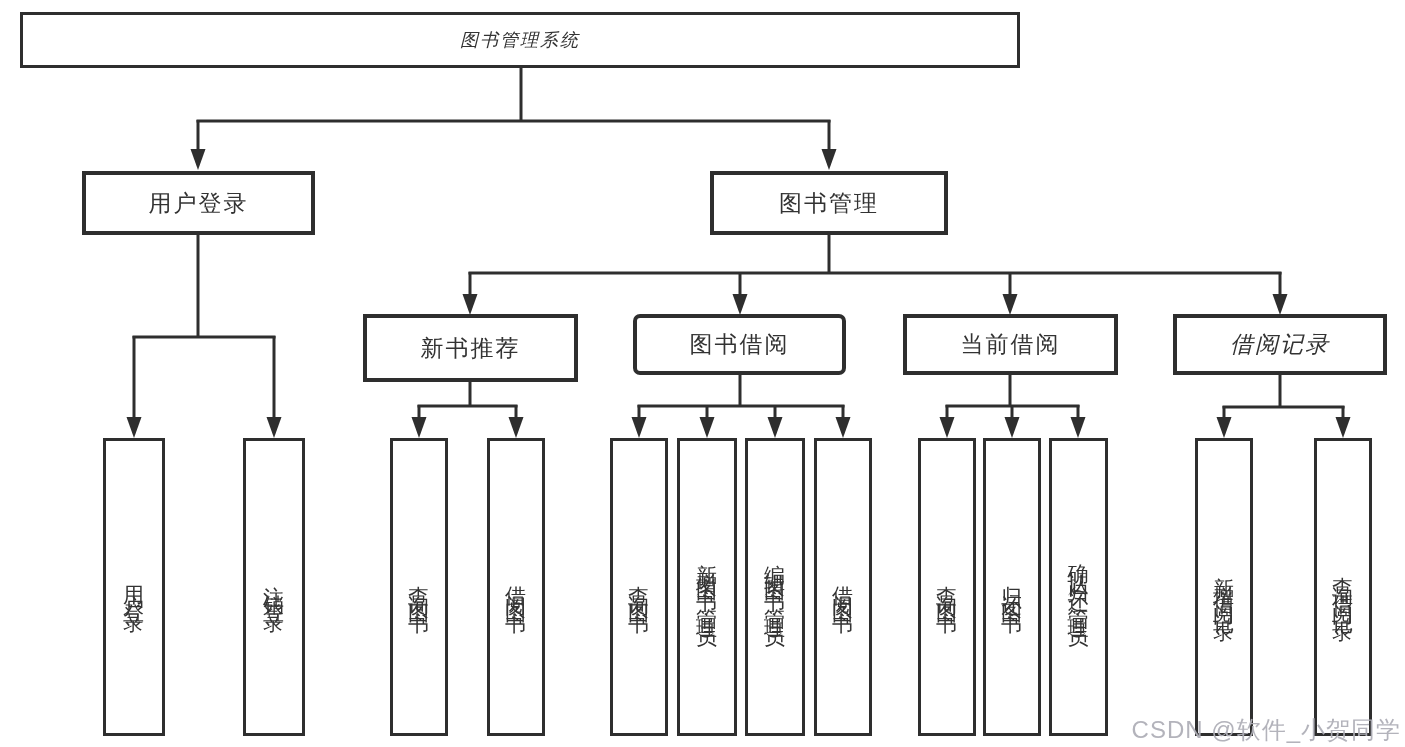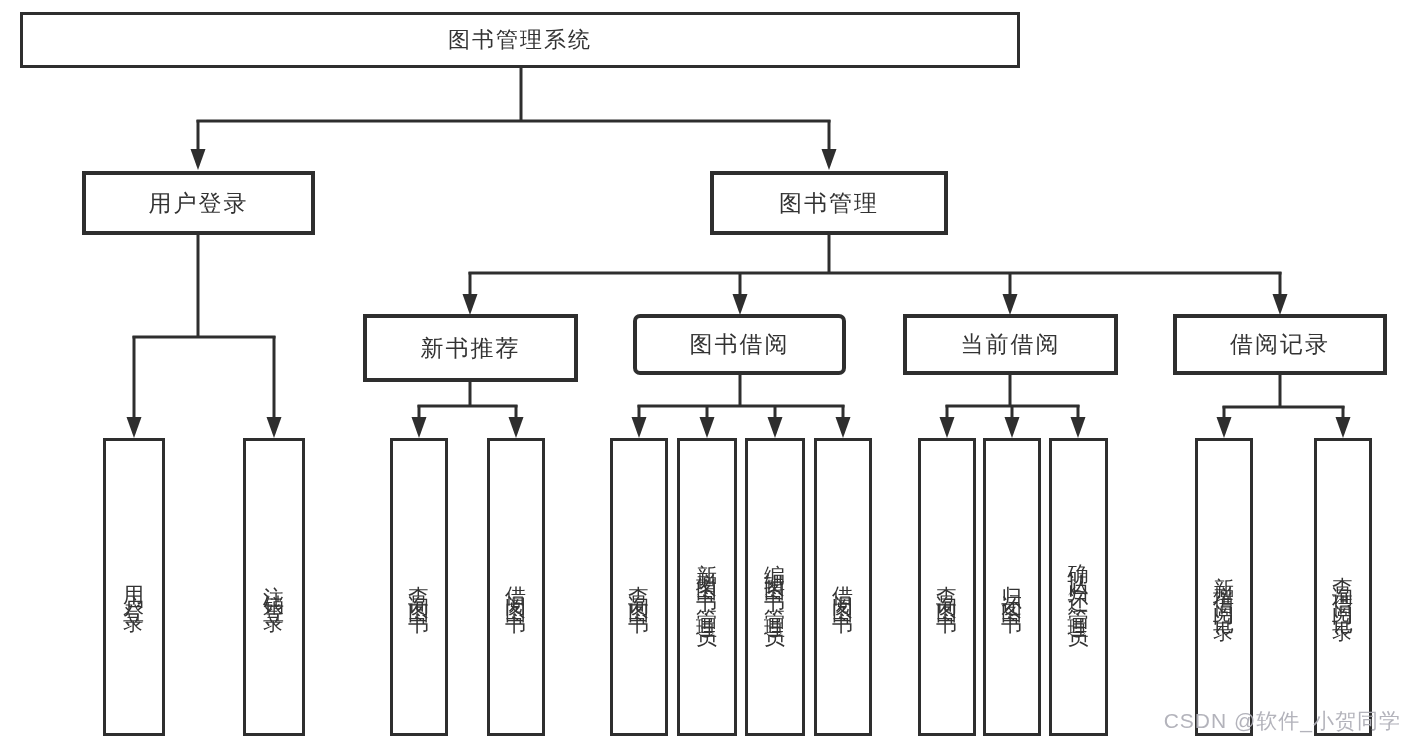--- a/index.html
+++ b/index.html
@@ -35,21 +35,22 @@
     color: #333333;
     display: flex;
     align-items: center;
     justify-content: center;
     font-size: 23px;
     letter-spacing: 2px;
     white-space: nowrap;
   }
   .node.root {
     border-width: 3px;
-    font-size: 22px;
+    font-size: 18px;
+    font-style: italic;
   }
   .leaf {
     position: absolute;
     box-sizing: border-box;
     background: #ffffff;
     border: 3px solid #2e2e2e;
     color: #333333;
     top: 438px;
     height: 298px;
     display: flex;
@@ -57,22 +58,22 @@
     justify-content: center;
     writing-mode: vertical-rl;
     text-orientation: mixed;
     font-size: 21px;
     letter-spacing: 9px;
     line-height: 1;
   }
   .watermark {
     position: absolute;
     right: 4px;
-    bottom: 12px;
-    font-size: 21px;
+    bottom: 1px;
+    font-size: 24px;
     color: rgba(175, 175, 183, 0.95);
     letter-spacing: 1px;
     white-space: nowrap;
   }
 </style>
 </head>
 <body>
 
 <div class="stage">
 
@@ -144,21 +145,21 @@
   </svg>
 
   <div class="node root" style="left:20px; top:12px; width:1000px; height:56px;">图书管理系统</div>
 
   <div class="node" style="left:82px; top:171px; width:233px; height:64px;">用户登录</div>
   <div class="node" style="left:710px; top:171px; width:238px; height:64px;">图书管理</div>
 
   <div class="node" style="left:363px; top:314px; width:215px; height:68px;">新书推荐</div>
   <div class="node" style="left:633px; top:314px; width:213px; height:61px;border-radius:7px;">图书借阅</div>
   <div class="node" style="left:903px; top:314px; width:215px; height:61px;font-family:Liberation Mono, monospace;">当前借阅</div>
-  <div class="node" style="left:1173px; top:314px; width:214px; height:61px;">借阅记录</div>
+  <div class="node" style="left:1173px; top:314px; width:214px; height:61px;font-style:italic;">借阅记录</div>
 
   <div class="leaf" style="left:103px; width:62px;">用户登录</div>
   <div class="leaf" style="left:243px; width:62px;">注销登录</div>
 
   <div class="leaf" style="left:390px; width:58px;">查询图书</div>
   <div class="leaf" style="left:487px; width:58px;">借阅图书</div>
 
   <div class="leaf" style="left:610px; width:58px;">查询图书</div>
   <div class="leaf" style="left:677px; width:60px;">新增图书（管理员）</div>
   <div class="leaf" style="left:745px; width:60px;">编辑图书（管理员）</div>

